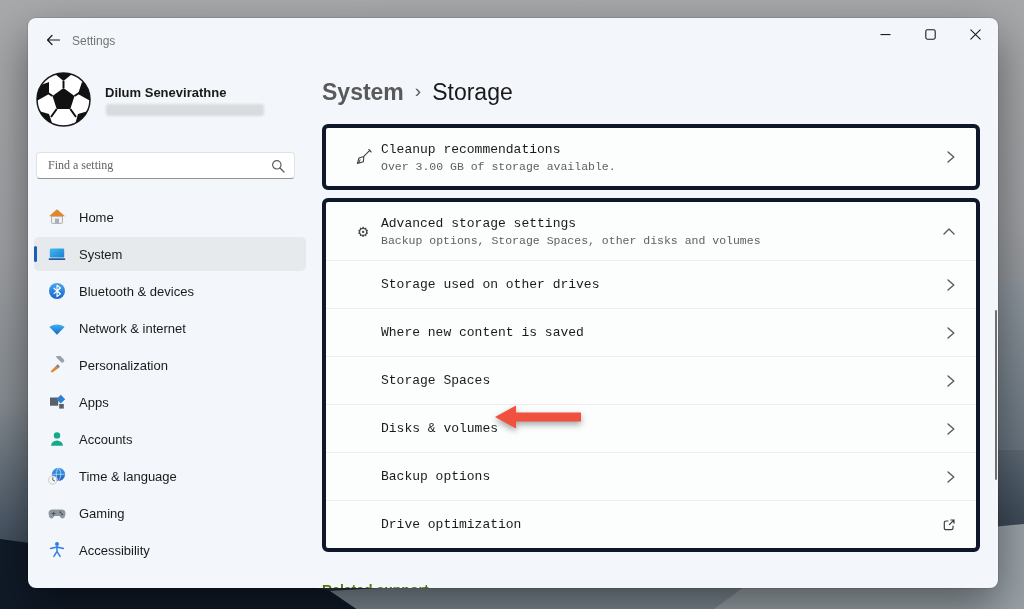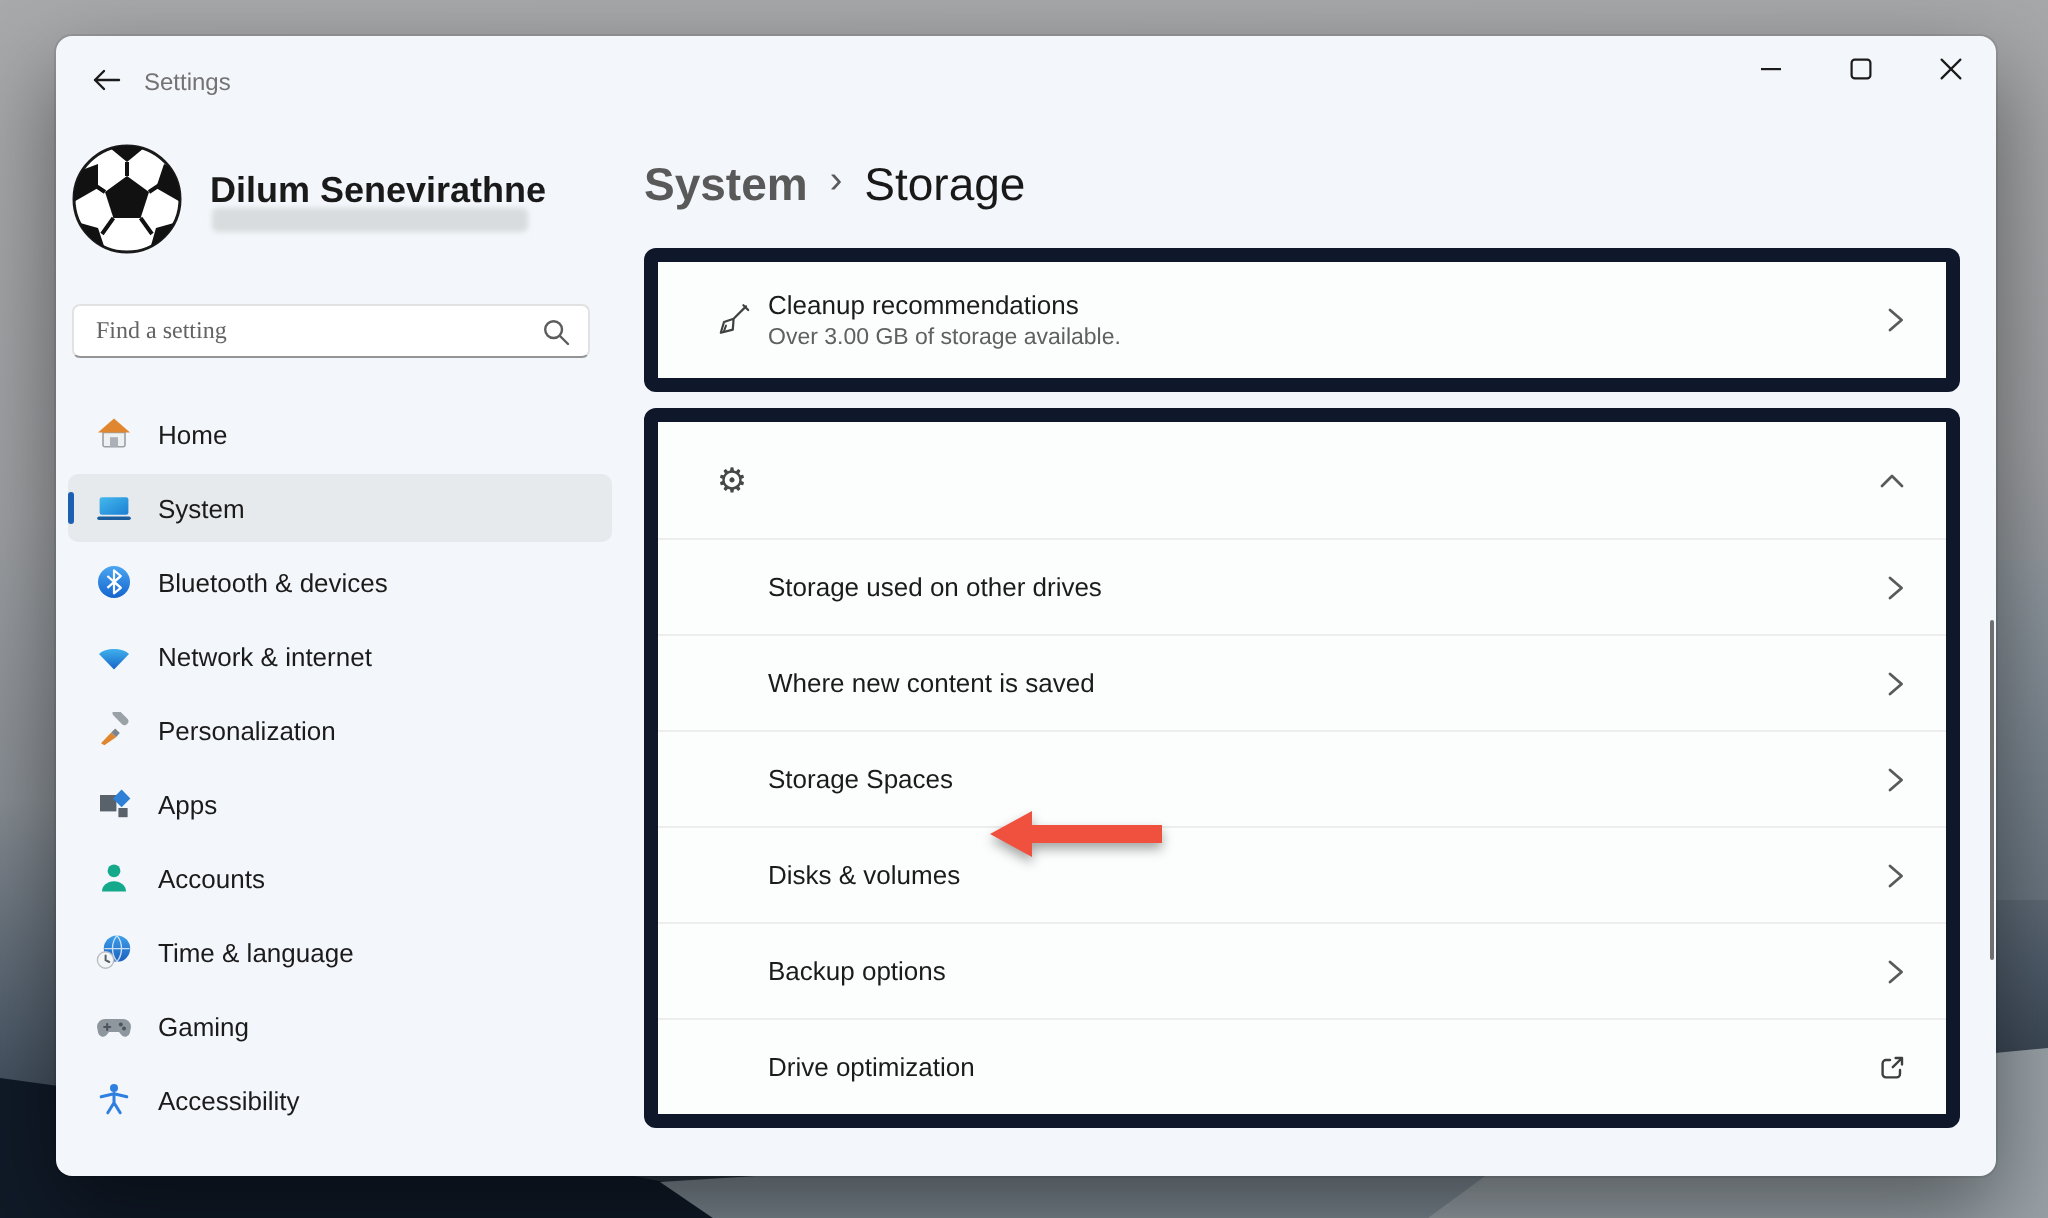--- a/index.html
+++ b/index.html
@@ -27,21 +27,21 @@
   
   .titlebar-title { position:absolute; left:44px; top:16px; font-size:12px; color:#737373; }
   .back-btn { position:absolute; left:12px; top:10px; width:26px; height:24px;
     display:flex; align-items:center; justify-content:center; border-radius:4px; cursor:pointer; }
   .win-controls { position:absolute; right:0; top:0; display:flex; }
   .win-btn { width:45px; height:33px; display:flex; align-items:center; justify-content:center; cursor:pointer; }
 
   
   .sidebar { position:absolute; left:0; top:0; width:292px; height:100%; }
   .avatar { position:absolute; left:8px; top:54px; width:55px; height:55px; }
-  .profile-name { position:absolute; left:77px; top:67px; font-size:18px; font-weight:bold; color:#1a1a1a; }
+  .profile-name { position:absolute; left:77px; top:67px; font-size:13px; font-weight:bold; color:#1a1a1a; }
   .profile-redacted { position:absolute; left:78px; top:86px; width:158px; height:12px;
     background:#d9dcde; border-radius:3px; filter:blur(1.2px); }
   .searchbox { position:absolute; left:8px; top:134px; width:259px; height:27px;
     background:#ffffff; border:1px solid #e2e2e2; border-bottom:1px solid #949494;
     border-radius:4px; display:flex; align-items:center; }
   .searchbox input { flex:1; border:none; outline:none; background:transparent;
     font-family:Liberation Serif, serif; font-size:12px; color:#3a3a3a; padding:0 6px 0 11px; }
   .searchbox input::placeholder { color:#636363; }
   .search-icon { margin-right:9px; display:flex; }
 
@@ -55,21 +55,21 @@
   .nav-item.selected::before { content:""; position:absolute; left:0; top:9px;
     width:3px; height:16px; border-radius:2px; background:#1d5fb0; }
 
   
   .main { position:absolute; left:294px; top:0; width:658px; }
   .breadcrumb { margin-top:58px; height:32px; display:flex; align-items:center; }
   .bc-parent { font-size:23px; font-weight:600; color:#595959; cursor:pointer; }
   .bc-sep { font-size:19px; color:#5a5a5a; margin:0 11px; padding-bottom:2px; }
   .bc-current { font-size:23px; font-weight:400; color:#191919; }
 
-  .card { background:#fcfdfd; border:7px solid #0f172a; border-radius:6px; overflow:hidden; }
+  .card { background:#fcfdfd; border:4px solid #0f172a; border-radius:6px; overflow:hidden;font-family:Liberation Mono, monospace; }
   .card.single { margin-top:16px; }
   .card.group { margin-top:8px; }
   .row { display:flex; align-items:center; padding:0 16px 0 27px; cursor:pointer; }
   .row.header { height:58px; }
   .row.sub { height:48px; padding-left:55px; border-top:1px solid #ededee; }
   .row .licon { width:20px; margin-right:8px; display:flex; align-items:center; justify-content:center;
     font-size:17px; color:#474747; }
   .row .texts { display:flex; flex-direction:column; }
   .row .title { font-size:13px; color:#1b1b1b; }
   .row .subtitle { font-size:11.5px; color:#606060; margin-top:3px; }
@@ -300,20 +300,24 @@
           <svg width="10" height="14" viewBox="0 0 10 14">
               <path d="M2 2 L7.8 7 L2 12" stroke="#5a5a5a" stroke-width="1.4" fill="none" stroke-linecap="round" stroke-linejoin="round"></path>
             </svg>
         </span>
       </div>
     </div>
 
     <div class="card group">
       <div class="row header">
         <span class="licon">⚙</span>
+        <span class="texts">
+          <span class="title">Advanced storage settings</span>
+          <span class="subtitle">Backup options, Storage Spaces, other disks and volumes</span>
+        </span>
         <span class="trail">
           <svg width="14" height="9" viewBox="0 0 14 9">
               <path d="M2 7 L7 2 L12 7" stroke="#5a5a5a" stroke-width="1.4" fill="none" stroke-linecap="round" stroke-linejoin="round"></path>
             </svg>
         </span>
       </div>
 
       <div class="row sub">
         <span class="title">Storage used on other drives</span>
         <span class="trail">

